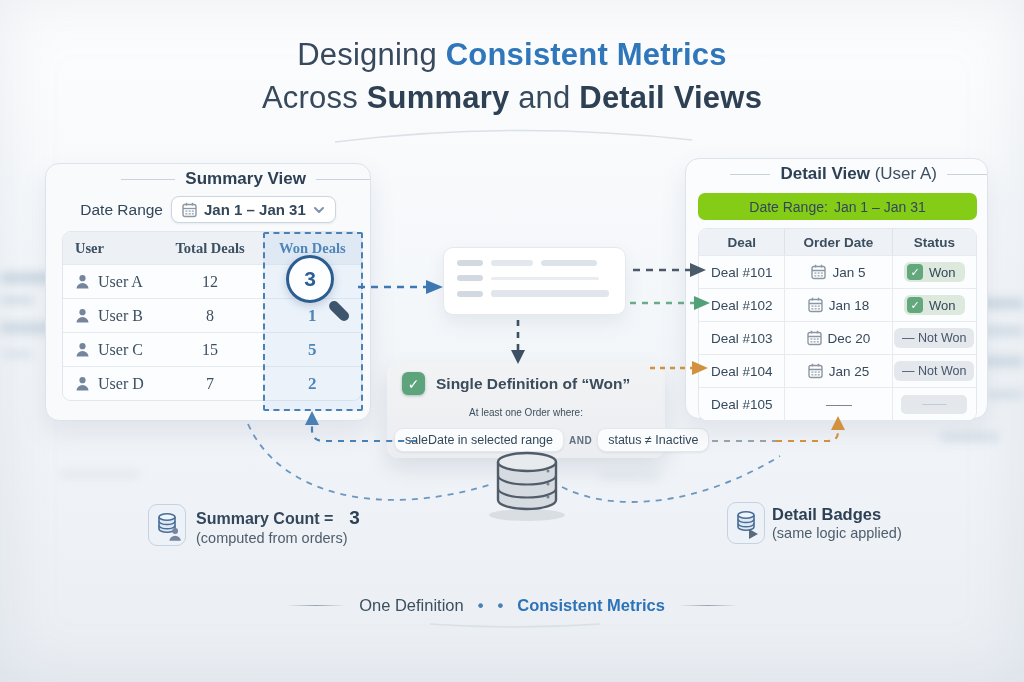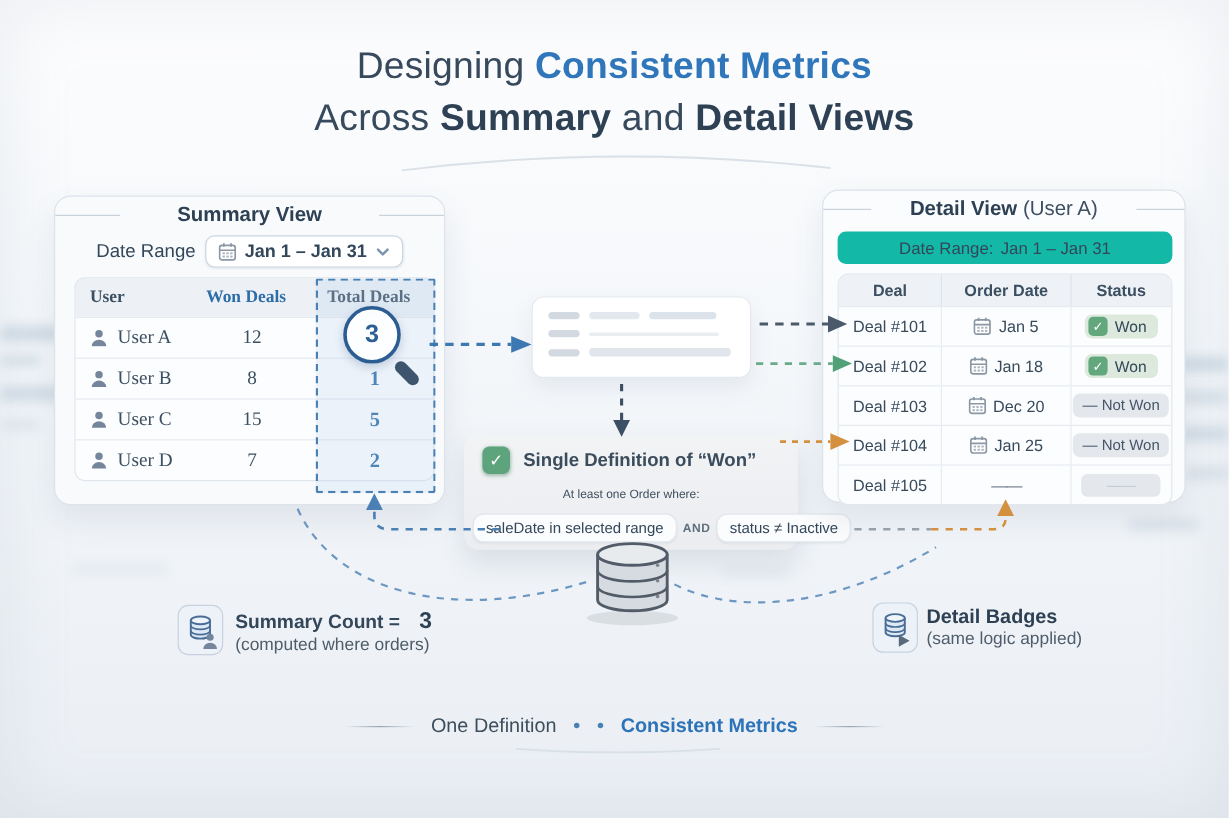--- a/index.html
+++ b/index.html
@@ -20,21 +20,21 @@
   
   .title { position:absolute; top:33px; left:0; width:100%; text-align:center;
            font-size:31px; line-height:43px; color:#37495c; font-weight:500; letter-spacing:.2px; }
   .title .accent { color:#2f77ba; font-weight:700; }
   .title .bold { color:#2e4154; font-weight:700; }
 
   
   .panel { position:absolute; background:#f8fafc; border:1px solid #dde3ea; border-radius:14px;
            box-shadow:0 12px 26px rgba(90,110,140,.12); }
   .panel-title { position:absolute; top:5px; left:0; width:100%; display:flex; align-items:center;
-                 justify-content:space-between; gap:10px; font-size:17px; }
+                 justify-content:flex-end; gap:10px; font-size:17px; }
   .panel-title .tline { height:1px; width:54px; background:#c9d2db; }
   .panel-title .t-bold { font-weight:700; color:#2e4154; }
   .panel-title .t-reg { font-weight:400; color:#3d4f61; }
 
   
   #summary-panel { left:45px; top:163px; width:326px; height:258px; }
   .daterange-row { position:absolute; top:32px; left:0; width:100%; display:flex;
                    justify-content:center; align-items:center; gap:8px; }
   .daterange-label { font-size:15.5px; color:#33475b; }
   .daterange-select { display:flex; align-items:center; gap:7px; background:#ffffff;
@@ -58,21 +58,21 @@
   #magnifier { position:absolute; left:286px; top:255px; width:70px; height:70px; z-index:30; cursor:pointer; }
   #mag-circle { position:absolute; left:0; top:0; width:48px; height:48px; border-radius:50%;
                 border:3.5px solid #2c5d92; background:rgba(255,255,255,.9);
                 display:flex; align-items:center; justify-content:center;
                 font-size:21px; font-weight:700; color:#2c5f94; box-shadow:0 3px 8px rgba(60,90,130,.25); }
   #mag-handle { position:absolute; left:44px; top:44px; width:24px; height:10px; border-radius:5px;
                 background:#3d566e; transform:rotate(45deg); transform-origin:2px 5px; }
 
   
   #detail-panel { left:685px; top:158px; width:303px; height:261px; background:#fbfcfe; }
-  .d-banner { position:absolute; left:12px; top:34px; width:279px; height:27px; background:#14b8a6;
+  .d-banner { position:absolute; left:12px; top:34px; width:279px; height:27px; background:#84cc16;
               border-radius:7px; display:flex; align-items:center; justify-content:center; gap:6px;
               font-size:14px; color:#33475b; }
   .d-table { position:absolute; left:12px; top:69px; width:279px; border:1px solid #e2e8ee;
              border-radius:9px; overflow:hidden; background:#fcfdfe; }
   .d-row { display:flex; height:33px; border-top:1px solid #e7ebf0; background:#fcfdfe; }
   .d-head { height:26px; border-top:none; background:#eef2f6; }
   .dc1 { width:86px; } .dc2 { width:108px; gap:6px; } .dc3 { width:85px; }
   .d-row .cell { font-size:13.5px; color:#374a5c; }
   .d-head .cell { font-weight:600; font-size:13.5px; color:#3c4f61; }
   .dc2, .dc3 { border-left:1px solid #e7ebf0; }
@@ -193,22 +193,22 @@
           </svg>
         <span>Jan 1 – Jan 31</span>
         <svg width="12" height="8">
             <polyline points="2,2 6,6 10,2" stroke="#7b93ad" fill="none" stroke-width="2" stroke-linecap="round" stroke-linejoin="round"></polyline>
           </svg>
       </div>
     </div>
     <div class="s-table">
       <div class="s-row s-head">
         <div class="cell sc1">User</div>
+        <div class="cell sc2">Total Deals</div>
         <div class="cell sc3">Won Deals</div>
-        <div class="cell sc2">Total Deals</div>
       </div>
       <div class="s-row">
         <div class="cell sc1">
             <svg width="15" height="15">
               <use href="#ic-person"></use>
             </svg>
             <span>User A</span>
           </div>
         <div class="cell sc2">12</div>
         <div class="cell sc3"></div>
@@ -379,21 +379,21 @@
       </svg>
   </div>
   <svg class="person-badge" style="left:168px;top:527px" width="15" height="16">
       <use href="#ic-person" transform="scale(0.95)"></use>
     </svg>
   <div class="callout-text" style="left:196px;top:507px">
     <div class="co-line1">
         <span>Summary Count =</span>
         <span class="co-val">3</span>
       </div>
-    <div class="co-line2">(computed where orders)</div>
+    <div class="co-line2">(computed from orders)</div>
   </div>
 
   <div class="callout-icon" style="left:727px;top:502px">
     <svg width="20" height="24">
         <use href="#ic-db-mini"></use>
       </svg>
   </div>
   <div class="play-badge" style="left:749px;top:529px"></div>
   <div class="callout-text" style="left:772px;top:505px">
     <div class="co-bold">Detail Badges</div>

